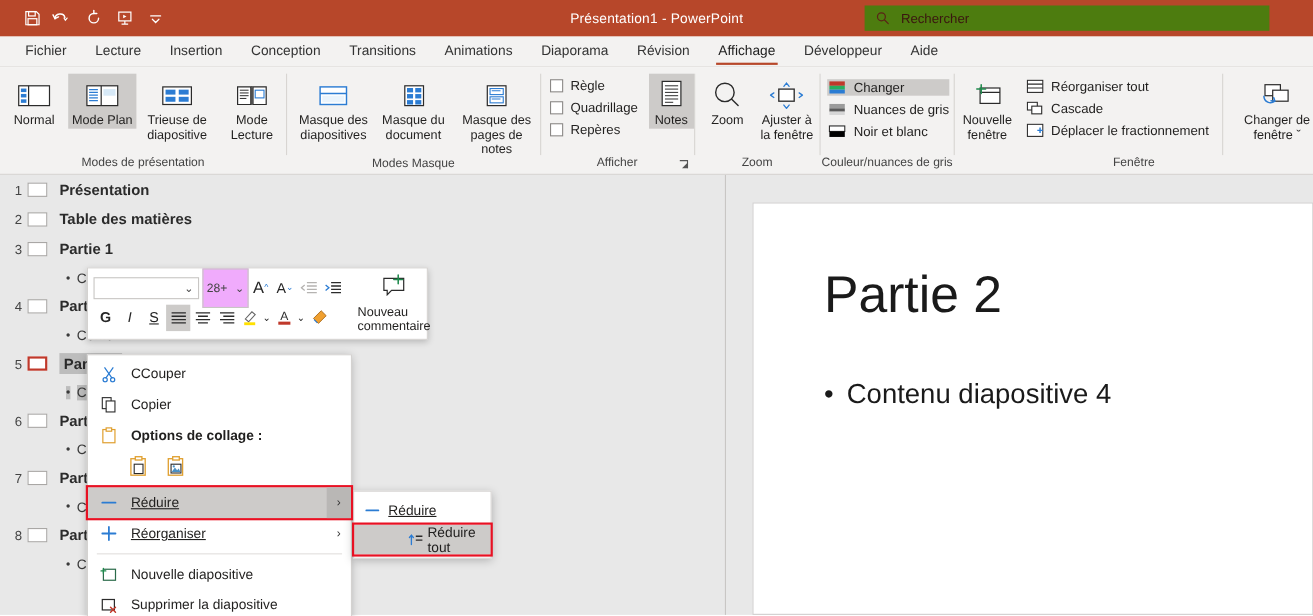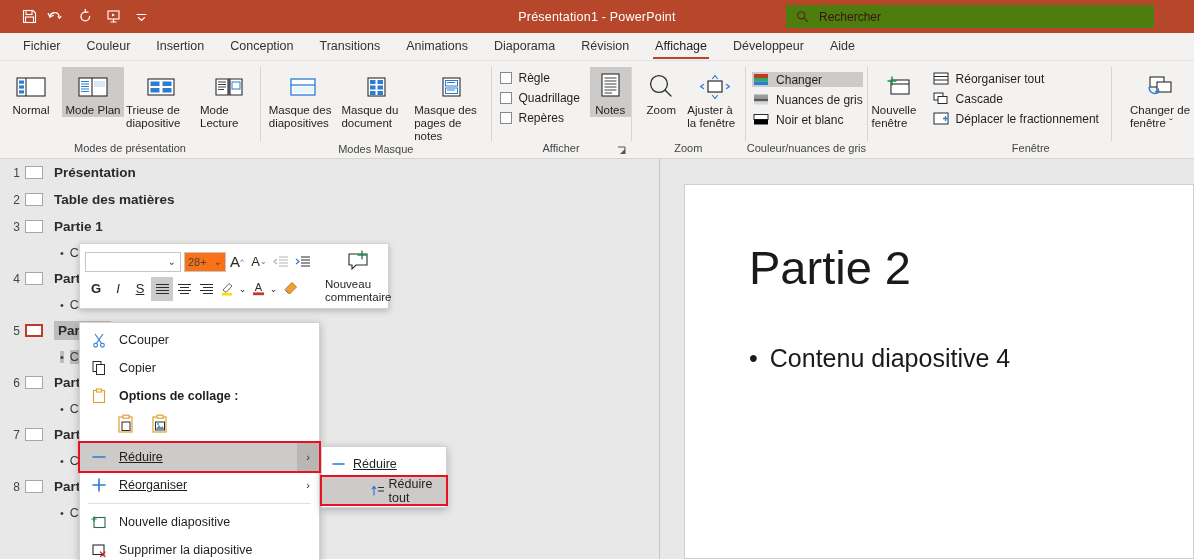--- a/index.html
+++ b/index.html
@@ -60,21 +60,21 @@
   .rgroup { position:relative; display:flex; flex-direction:column; height:98px; }
   .rgroup .gbody { flex:1; display:flex; align-items:flex-start; padding-top:6px; }
   .gtitle {
     height:17px; line-height:13px; text-align:center; font-size:11px; color:#444;
     white-space:nowrap;
   }
   .gsep { width:1px; background:#d8d5d2; margin:6px 0 18px 0; align-self:stretch; height:74px; }
 
   .bigbtn {
     width:62px; display:flex; flex-direction:column; align-items:center;
-    padding:3px 2px 0 2px; font-size:11.5px; color:#201f1e; 
+    padding:3px 2px 0 2px; font-size:11.5px; color:#201f1e; text-align:center;
     line-height:13px;
   }
   .bigbtn .ico { height:34px; display:flex; align-items:center; justify-content:center; }
   .bigbtn.sel { background:#cdcbc9; }
   .bigbtn .lbl { white-space:normal; }
 
   .chkcol { display:flex; flex-direction:column; padding:4px 6px 0 8px; gap:6px; }
   .chkrow { display:flex; align-items:center; font-size:12px; color:#201f1e; }
   .chkbox {
     width:12px; height:12px; border:1px solid #8a8886; background:#fff;
@@ -124,21 +124,21 @@
     display:flex;
   }
   .mt-left { flex:1; display:flex; flex-direction:column; padding:4px 3px 0 5px; }
   .mt-r1, .mt-r2 { display:flex; align-items:center; height:27px; }
   .mt-fontbox {
     width:96px; height:20px; border:1px solid #c8c6c4; background:#fff;
     display:flex; align-items:center; justify-content:flex-end; padding-right:4px;
     font-size:11px; color:#444;
   }
   .mt-sizebox {
-    width:42px; height:20px; border:1px solid #c8c6c4; background:#f97316; margin-left:3px;
+    width:42px; height:36px; border:1px solid #c8c6c4; background:#f0abfc; margin-left:3px;
     display:flex; align-items:center; justify-content:space-between; padding:0 3px;
     font-size:11px; color:#444;
   }
   .mt-btn {
     width:22px; height:24px; display:flex; align-items:center; justify-content:center;
     font-size:13px; color:#262626;
   }
   .mt-btn.sel { background:#cdcbc9; }
   .mt-sep { width:1px; background:#e1dfdd; margin:5px 4px; height:56px; align-self:center; }
   .mt-right {
@@ -221,21 +221,21 @@
           <circle cx="5.3" cy="5.3" r="3.6" fill="none" stroke="#5a2317" stroke-width="1.1"></circle>
           <path d="M8.2 8.2 L11.5 11.5" stroke="#5a2317" stroke-width="1.1" stroke-linecap="round"></path>
         </svg>
     </span>
     <span>Rechercher</span>
   </div>
 </div>
 
 <div class="tabs">
   <div class="tab">Fichier</div>
-  <div class="tab">Couleur</div>
+  <div class="tab">Lecture</div>
   <div class="tab">Insertion</div>
   <div class="tab">Conception</div>
   <div class="tab">Transitions</div>
   <div class="tab">Animations</div>
   <div class="tab">Diaporama</div>
   <div class="tab">Révision</div>
   <div class="tab active">Affichage</div>
   <div class="tab">Développeur</div>
   <div class="tab">Aide</div>
 </div>

